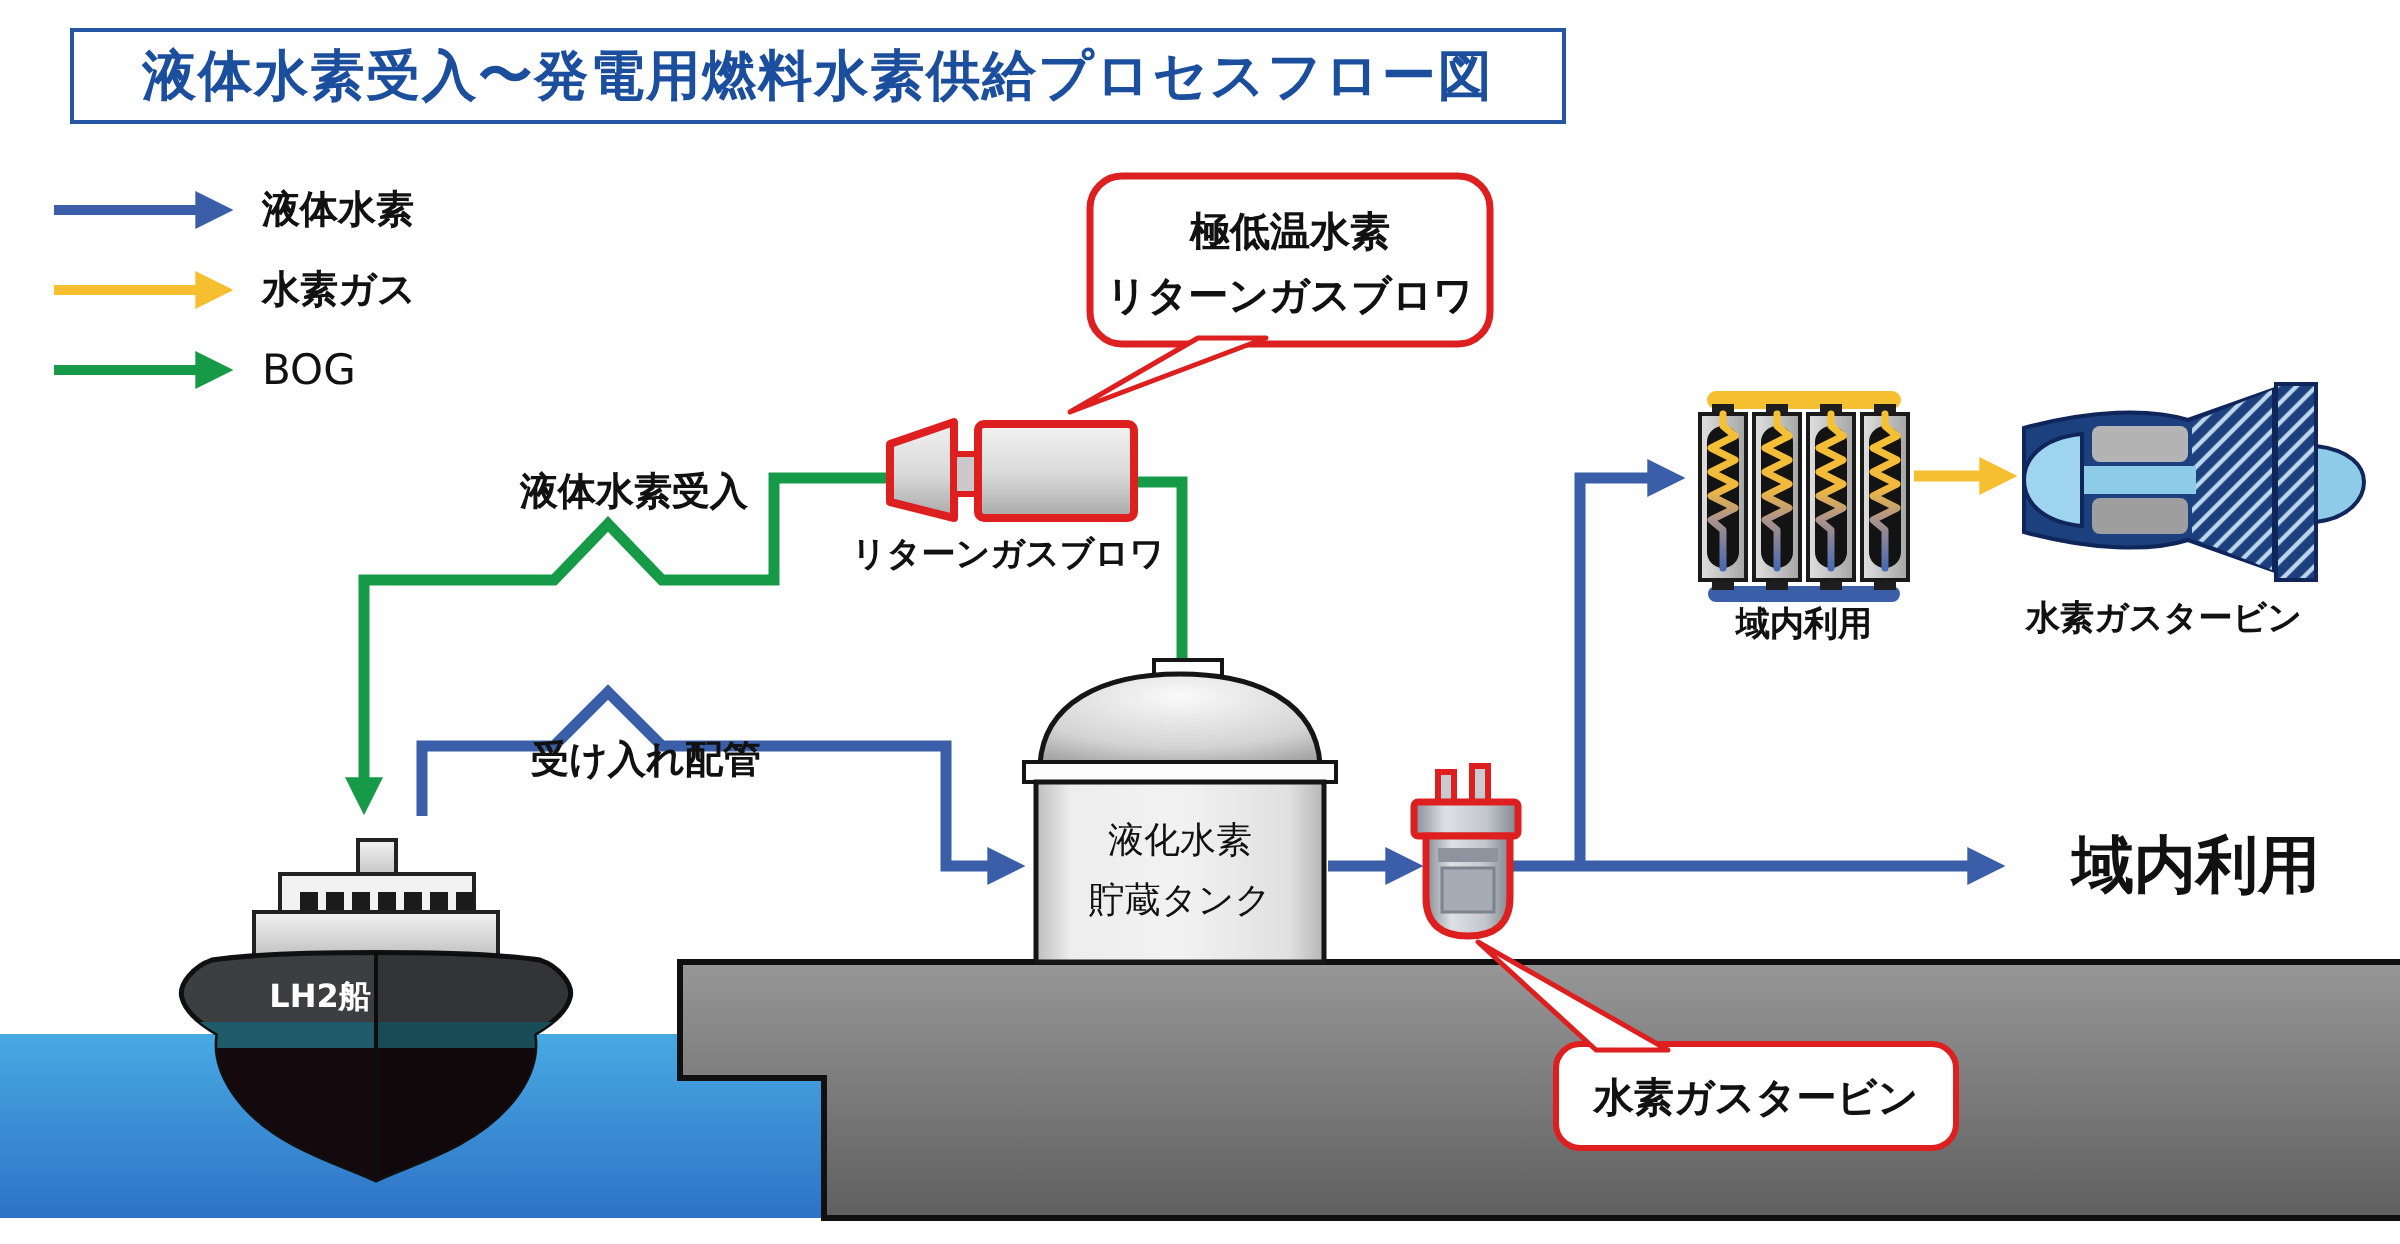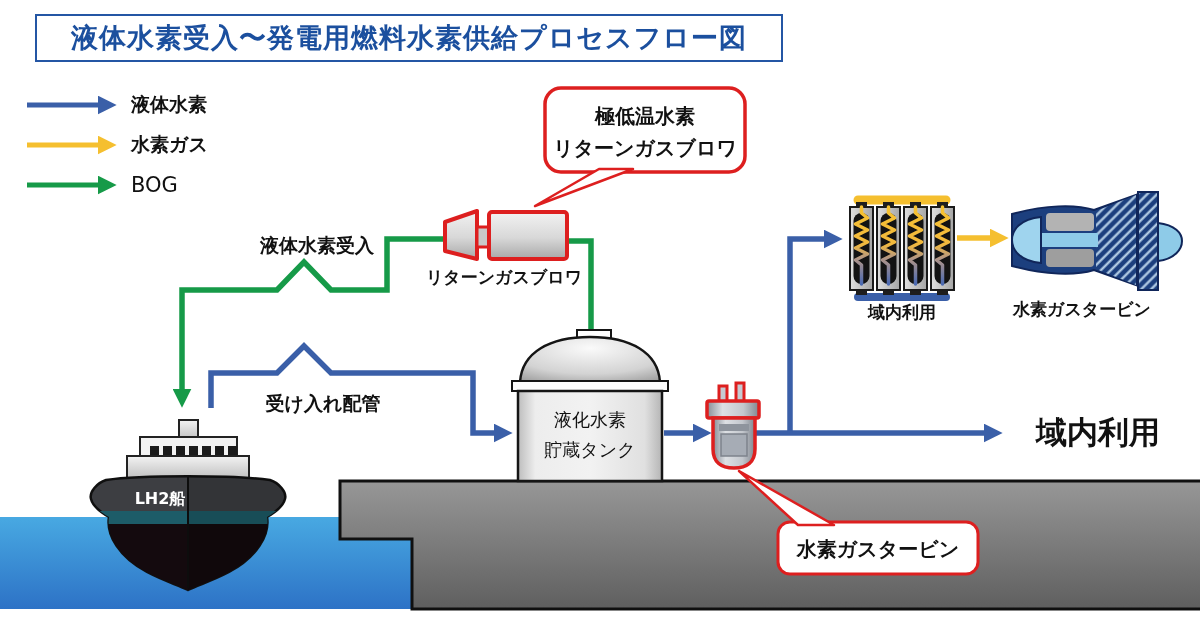--- a/index.html
+++ b/index.html
@@ -213,21 +213,21 @@
 
 <div class="lbl-left legend-lbl" style="left:131px;top:105px;">液体水素</div>
 <div class="lbl-left legend-lbl" style="left:131px;top:145px;">水素ガス</div>
 <div class="lbl-left bog-lbl" style="left:131px;top:185px;">BOG</div>
 
 <div class="lbl callout-lbl" style="left:645px;top:116px;">極低温水素</div>
 <div class="lbl callout-lbl" style="left:645px;top:148px;">リターンガスブロワ</div>
 
 <div class="lbl pipe-lbl" style="left:317px;top:246px;">液体水素受入</div>
 <div class="lbl equip-lbl" style="left:504px;top:277px;">リターンガスブロワ</div>
-<div class="lbl pipe-lbl" style="left:323px;top:404px;">受け入れ配管</div>
+<div class="lbl pipe-lbl" style="left:323px;top:380px;">受け入れ配管</div>
 
 <div class="lbl tank-lbl" style="left:590px;top:420px;">液化水素</div>
 <div class="lbl tank-lbl" style="left:590px;top:450px;text-align:right;">貯蔵タンク</div>
 
 <div class="lbl equip-lbl" style="left:902px;top:312px;">域内利用</div>
 <div class="lbl use-lbl" style="left:1098px;top:433px;">域内利用</div>
 
 <div class="lbl equip-lbl" style="left:1082px;top:309px;">水素ガスタービン</div>
 <div class="lbl ship-lbl" style="left:160px;top:499px;">LH2船</div>
 <div class="lbl callout-lbl" style="left:878px;top:549px;">水素ガスタービン</div>

